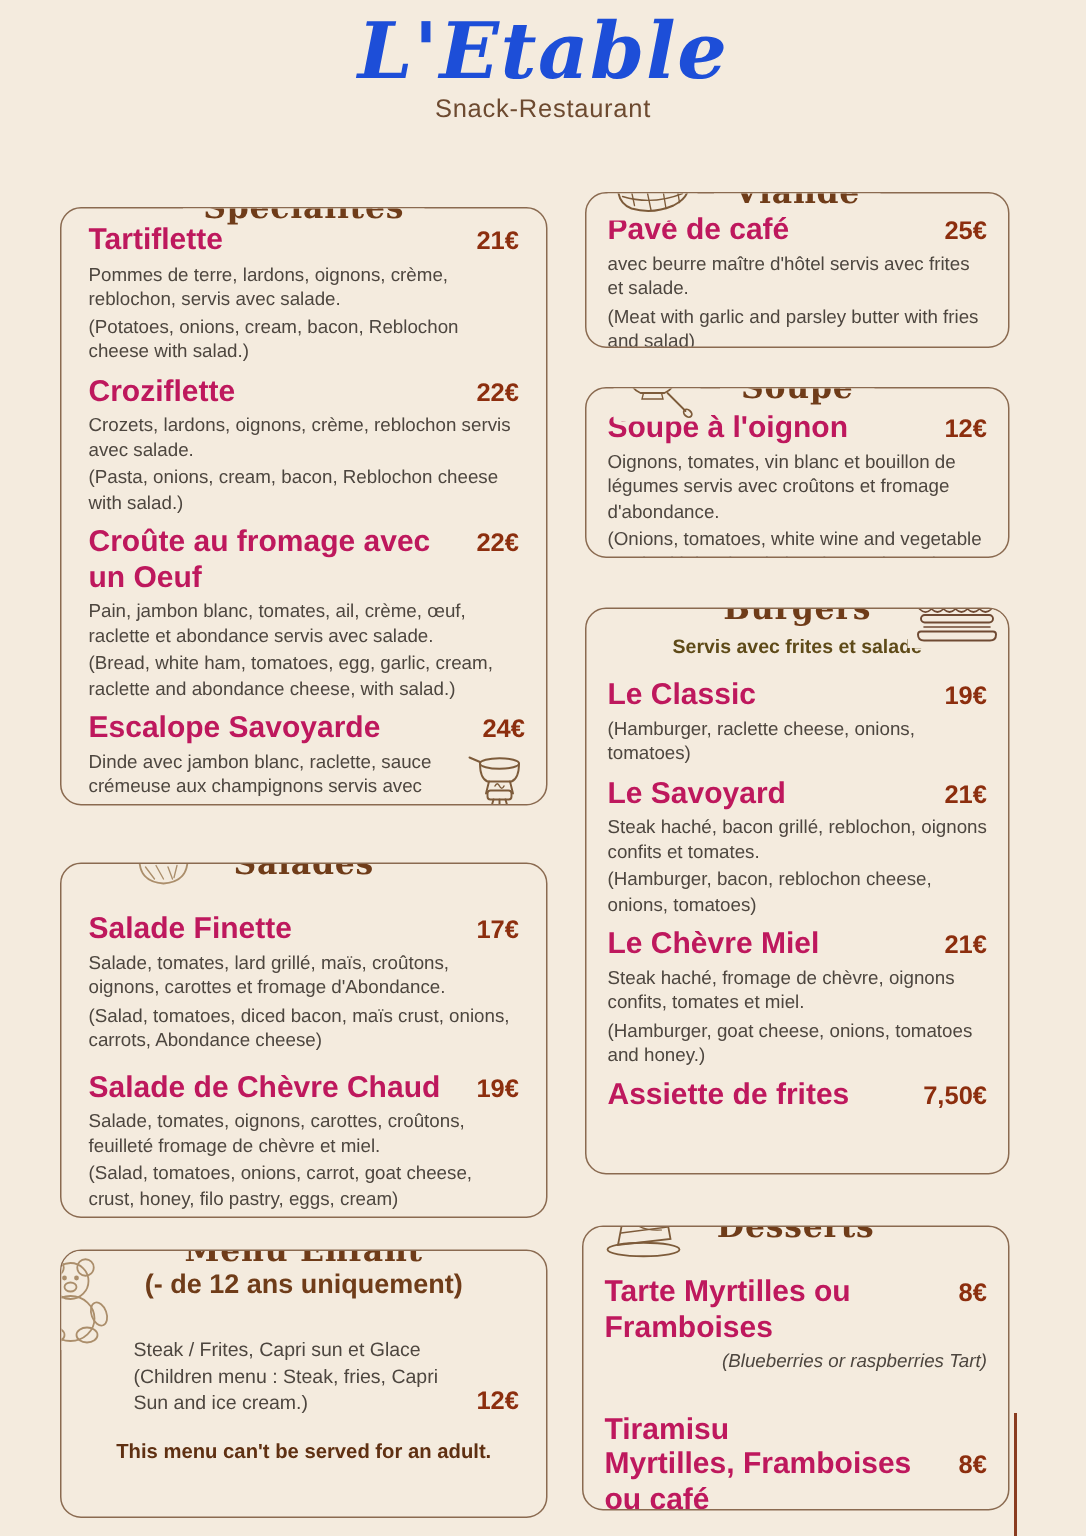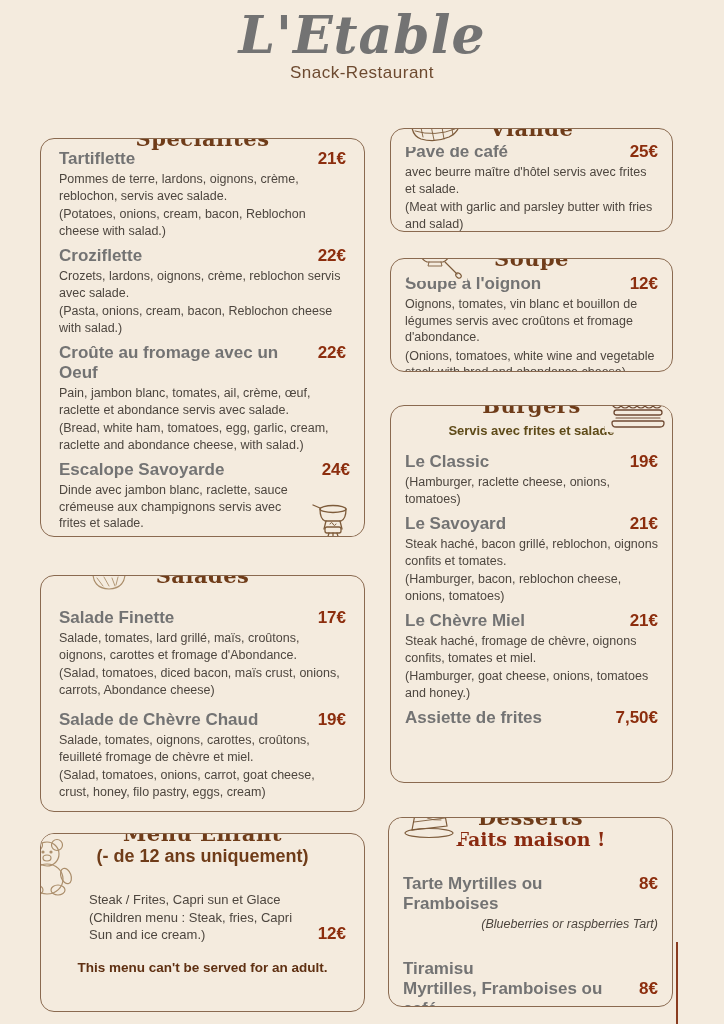--- a/index.html
+++ b/index.html
@@ -9,21 +9,21 @@
     font-family:"Liberation Sans", sans-serif;
     -webkit-font-smoothing:antialiased;
   }
   .page{position:relative;width:724px;height:1024px;background:#f4ebde;overflow:hidden;}
 
   
   .brand{position:absolute;top:6px;left:0;width:724px;text-align:center;}
   .brand-title{
     font-family:"DejaVu Serif", serif;
     font-style:italic;font-weight:bold;
-    font-size:52px;line-height:1.1;color:#737373;
+    font-size:52px;line-height:1.1;color:#1d4ed8;
     letter-spacing:1px;
   }
   .brand-sub{font-size:17px;color:#6d4a30;margin-top:0px;letter-spacing:0.5px;}
 
   
   .card{
     position:absolute;
     border:1.6px solid #8a6a50;
     border-radius:14px;
     box-sizing:border-box;
@@ -49,21 +49,21 @@
     position:absolute;
     background:#f4ebde;
     line-height:0;
     padding:2px;
   }
   .card-inner{position:relative;width:100%;height:100%;box-sizing:border-box;}
 
   
   .item{padding:0 18px;}
   .item-head{display:flex;justify-content:space-between;align-items:baseline;}
-  .item-name{font-weight:bold;font-size:17px;color:#737373;line-height:1.18;}
+  .item-name{font-weight:bold;font-size:20px;color:#be185d;line-height:1.18;}
   .item-price{font-weight:bold;font-size:17px;color:#8c2e0e;white-space:nowrap;margin-left:8px;}
   .item-desc{font-size:12.5px;color:#4d463f;line-height:1.32;margin-top:2px;}
   .item-desc.italic{font-style:italic;text-align:right;}
 
   
   #card-specialites{left:40px;top:138px;width:325px;height:399px;}
   #card-specialites .card-inner{padding-top:10px;}
   #card-specialites .item{margin-bottom:7px;}
 
   #card-salades{left:40px;top:575px;width:325px;height:237px;}
@@ -337,21 +337,20 @@
         <path d="M6,24 q4,4 8,0 q4,4 8,0 q4,4 8,0 q4,4 8,0 q4,4 8,0 q4,4 8,0" stroke-width="1.1"></path>
         <rect x="7" y="28" width="48" height="5" rx="2.5"></rect>
         <path d="M9,36 h44" stroke-width="1.1"></path>
         <path d="M7,39 h48 q2,0 2,2 q0,4 -4,4 H9 q-4,0 -4,-4 q0,-2 2,-2 Z"></path>
       </svg>
     </div>
   </div>
 
   <div class="card" id="card-desserts">
     <div class="card-inner">
-      <div class="desserts-sub">Faits maison !</div>
       <div class="item" style="margin-top:24px;">
         <div class="item-head">
           <span class="item-name">Tarte Myrtilles ou Framboises</span>
           <span class="item-price">8€</span>
         </div>
         <div class="item-desc italic">(Blueberries or raspberries Tart)</div>
       </div>
       <div class="item two-line-name" style="margin-top:26px;">
         <div class="item-head center">
           <span>

